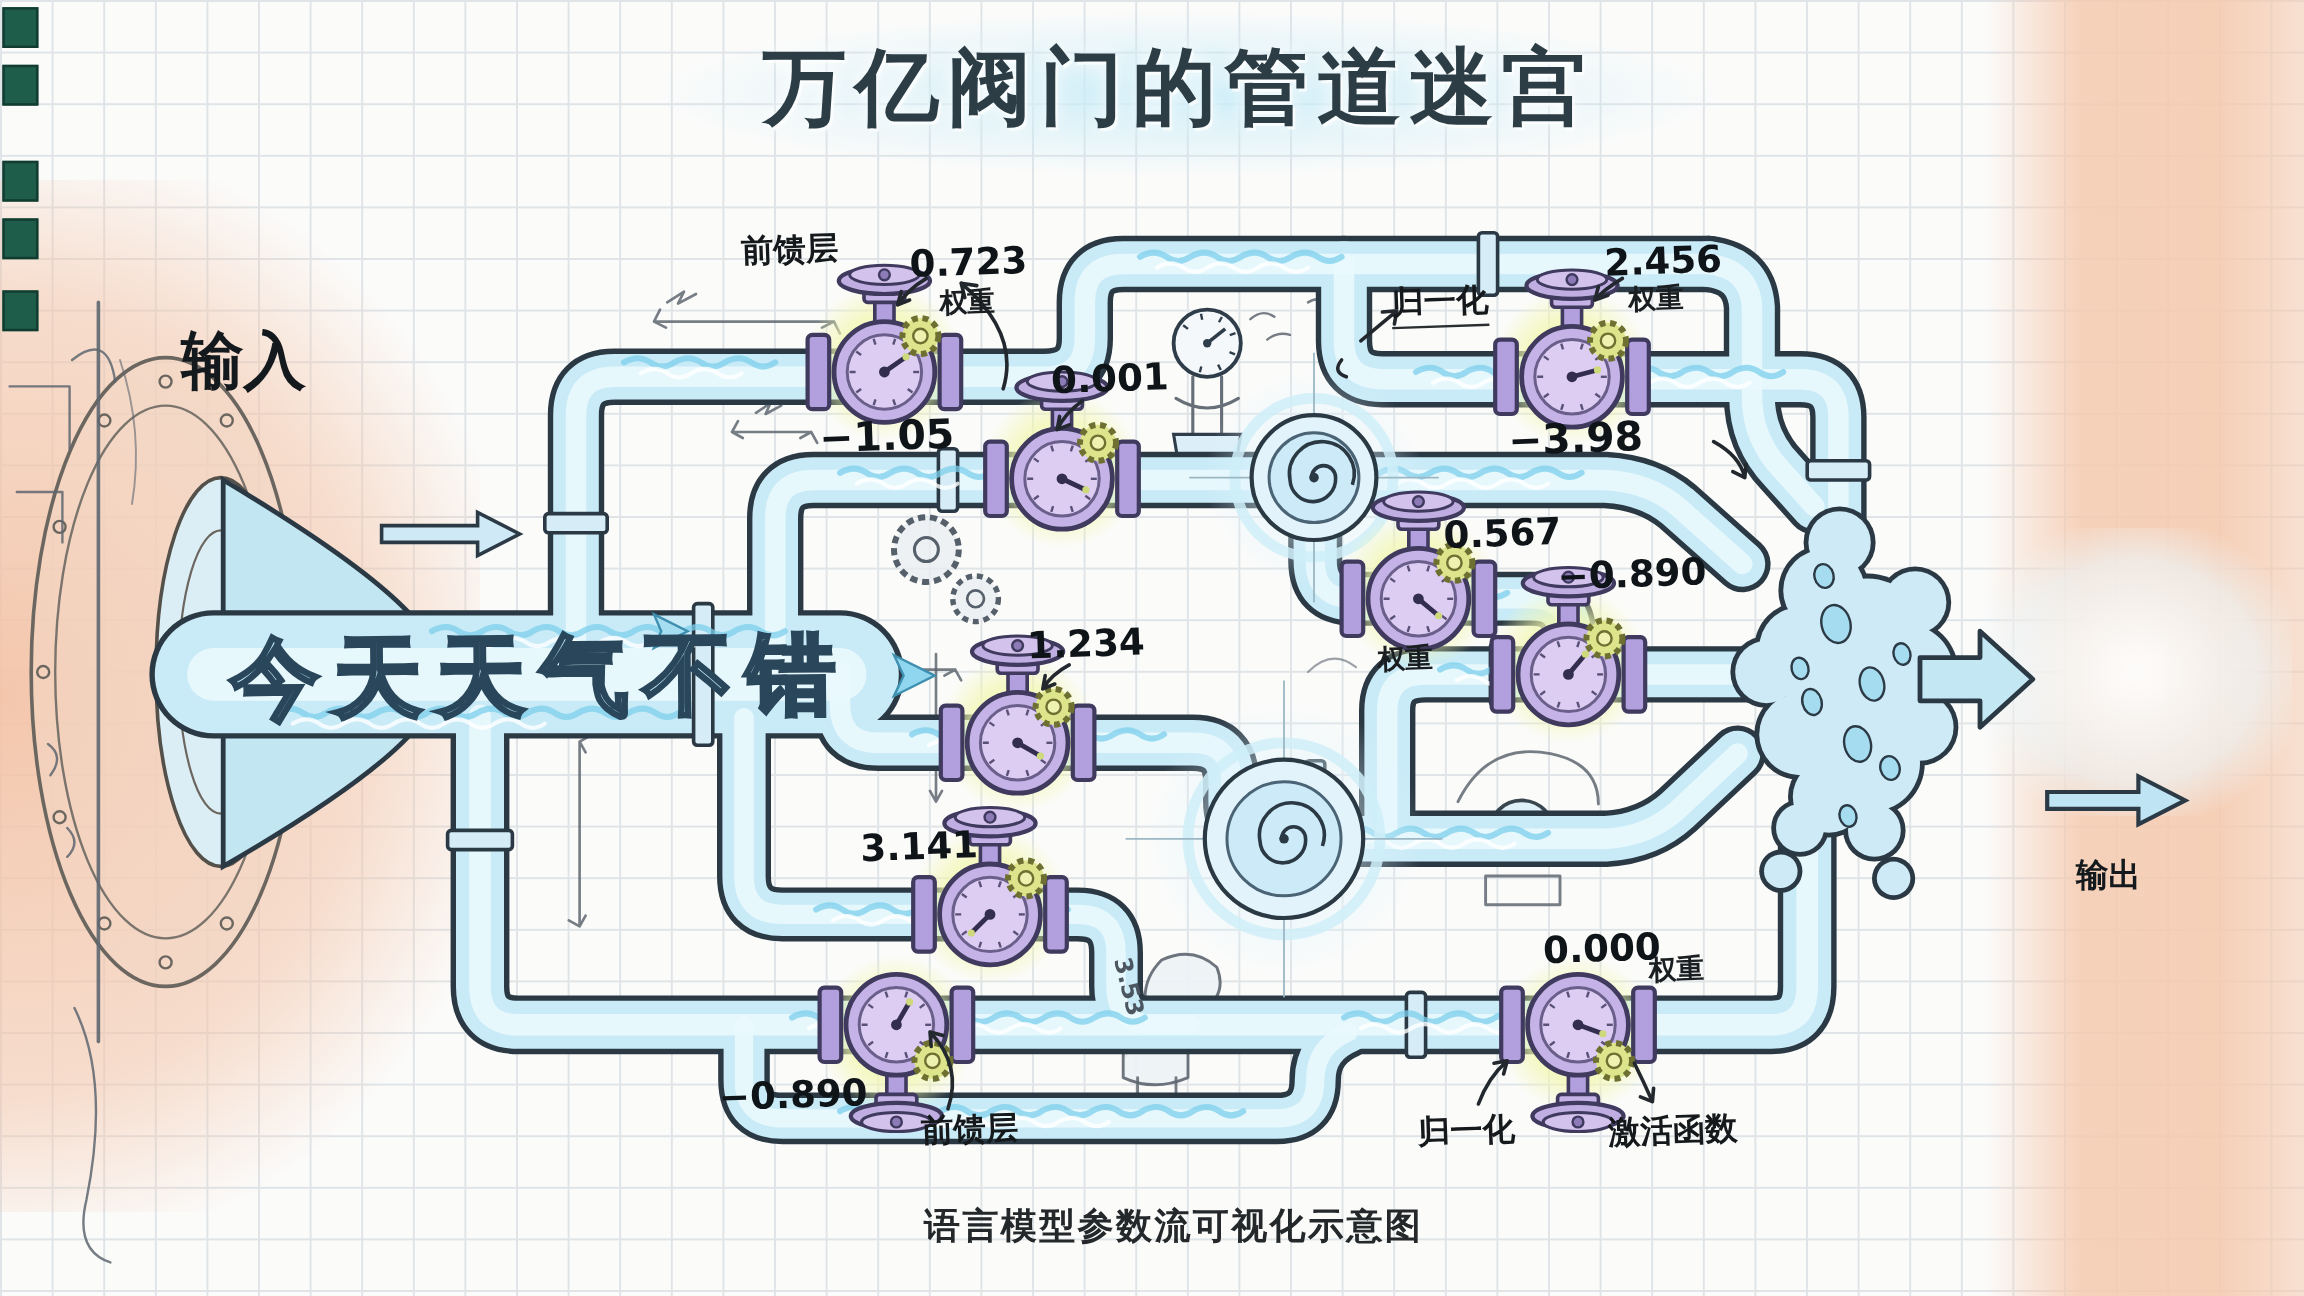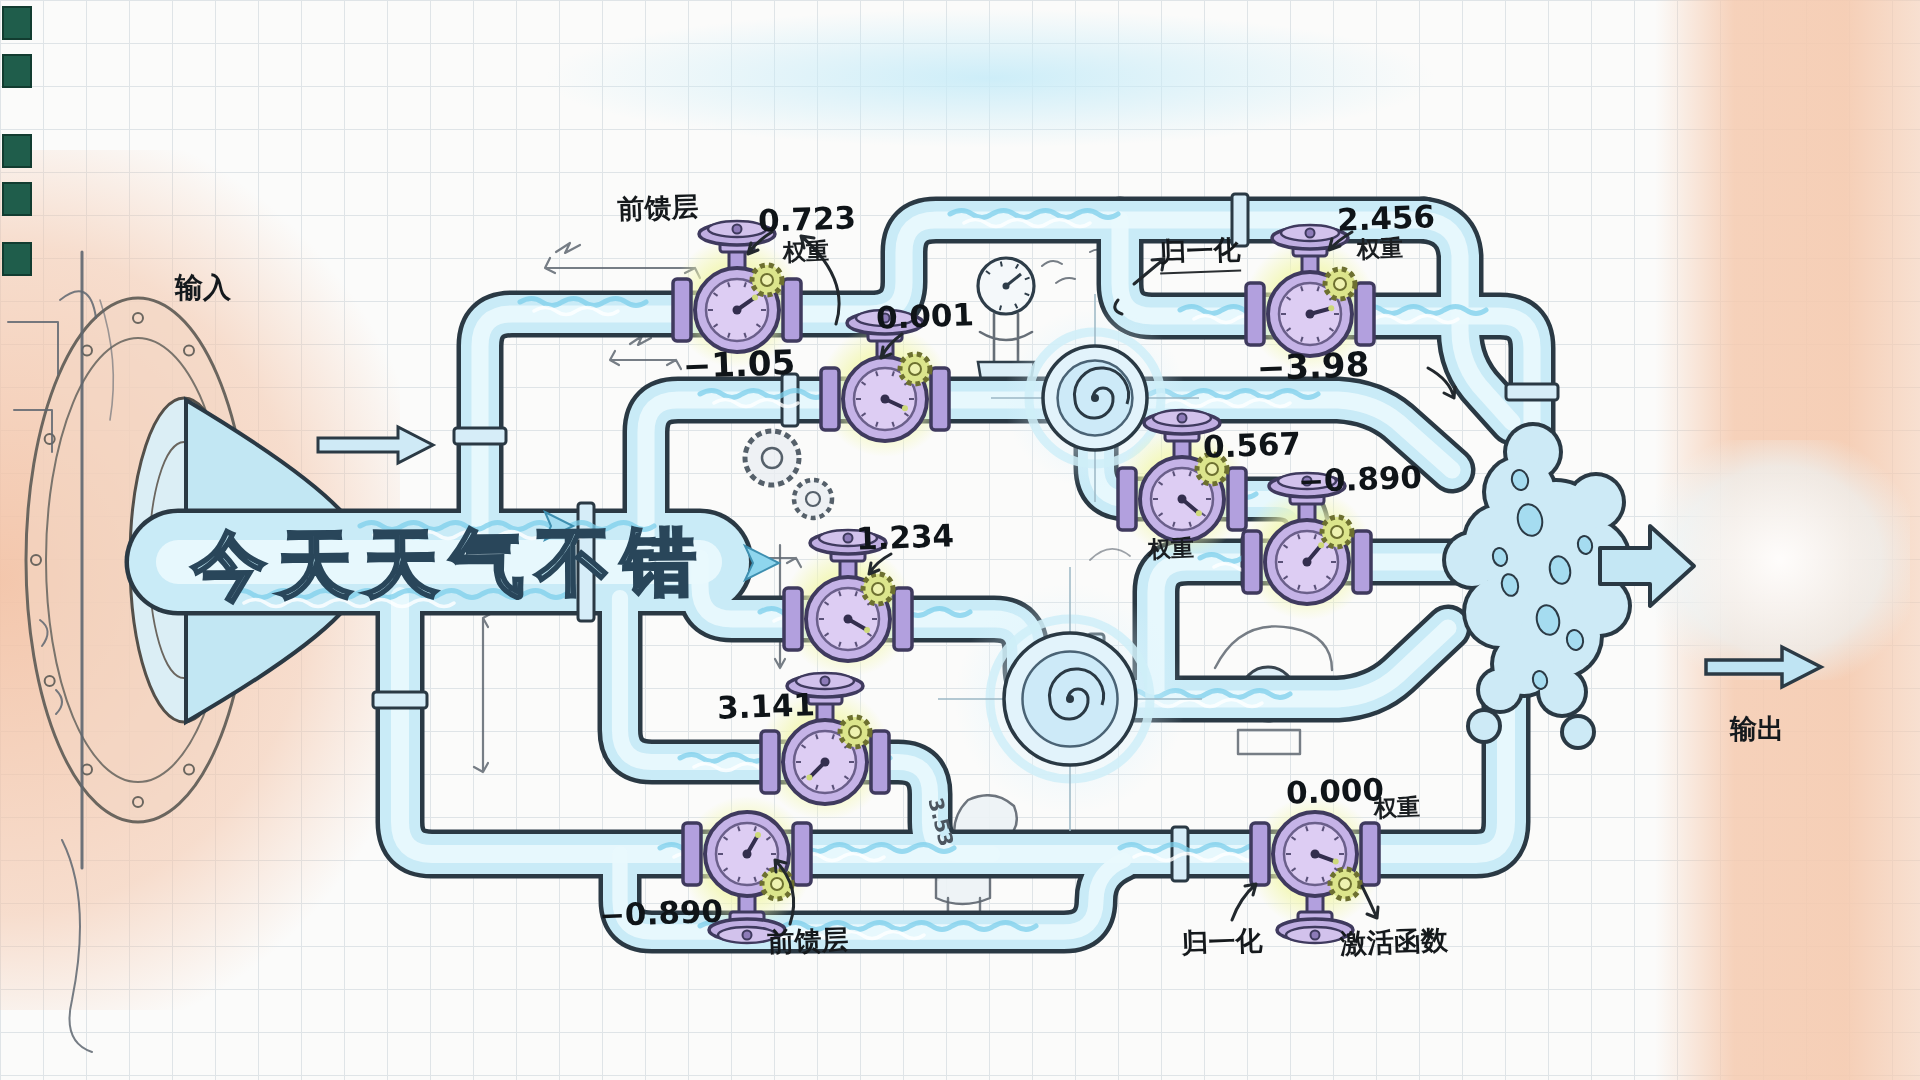--- a/index.html
+++ b/index.html
@@ -22,21 +22,21 @@
   .edge-square{position:absolute;left:2px;width:26px;height:30px;background:#1f5d4b;border:2px solid #123c30;}
   svg{position:absolute;left:0;top:0;}
   
   .big-title{position:absolute;left:982px;top:74px;transform:translate(-50%,-50%);
     font-weight:700;font-size:70px;letter-spacing:7px;color:#2c3d45;white-space:nowrap;
     font-family:sans-serif;text-shadow:0 0 14px rgba(255,255,255,.9),2px 2px 0 rgba(255,255,255,.7);}
   .caption{position:absolute;left:978px;top:1022px;transform:translate(-50%,-50%);
     font-weight:700;font-size:30px;letter-spacing:2px;color:#24282b;white-space:nowrap;font-family:sans-serif;}
   .io-label{position:absolute;transform:translate(-50%,-50%);font-weight:700;color:#14191d;
     white-space:nowrap;font-family:sans-serif;}
-  #input-label{left:203px;top:288px;font-size:28px;}
+  #input-label{left:203px;top:301px;font-size:52px;}
   #output-label{left:1757px;top:729px;font-size:27px;}
   #reply-label{left:1770px;top:556px;font-size:98px;letter-spacing:14px;font-weight:700;
     color:#cfe9f4;-webkit-text-stroke:4px #2c4450;text-shadow:0 0 26px #def2fb;}
   #pipe-text{left:450px;top:565px;font-size:74px;letter-spacing:12px;font-weight:700;
     color:#bfe7f3;-webkit-text-stroke:3px #29465a;transform:translate(-50%,-50%) rotate(-.5deg);}
   
   .lbl{position:absolute;transform:translate(-50%,-50%) rotate(-2deg);white-space:nowrap;}
   .num{font-weight:700;font-size:31px;color:#0f1418;font-family:"DejaVu Sans",sans-serif;}
   .num2{font-weight:700;font-size:34px;color:#0f1418;font-family:"DejaVu Sans",sans-serif;}
   .cjk{font-weight:700;font-size:27px;color:#15191c;font-family:sans-serif;}
@@ -579,21 +579,23 @@
       <div class="lbl num" style="left: 766px; top: 706px; transform: translate(-50%, -50%) rotate(-2deg);">3.141</div>
       <div class="lbl num" style="left: 661px; top: 913px; transform: translate(-50%, -50%) rotate(-2deg);">−0.890</div>
       <div class="lbl num" style="left: 1335px; top: 791px; transform: translate(-50%, -50%) rotate(-2deg);">0.000</div>
       <div class="lbl cjks" style="left: 1397px; top: 808px; transform: translate(-50%, -50%) rotate(-2deg);">权重</div>
       <div class="lbl cjk" style="left: 808px; top: 941px; transform: translate(-50%, -50%) rotate(-2deg);">前馈层</div>
       <div class="lbl cjk" style="left: 1222px; top: 942px; transform: translate(-50%, -50%) rotate(-2deg);">归一化</div>
       <div class="lbl cjk" style="left: 1394px; top: 942px; transform: translate(-50%, -50%) rotate(-2deg);">激活函数</div>
       <div class="lbl pencil-note" style="left: 941px; top: 822px; transform: translate(-50%, -50%) rotate(76deg);">3.53</div>
     </div>
 
+  <div class="big-title">万亿阀门的管道迷宫</div>
   <div class="io-label" id="input-label">输入</div>
   <div class="io-label" id="pipe-text">今天天气不错</div>
   <div class="io-label" id="output-label">输出</div>
+  <div class="caption">语言模型参数流可视化示意图</div>
 <div class="edge-square" style="top: 6px;"></div>
     <div class="edge-square" style="top: 54px;"></div>
     <div class="edge-square" style="top: 134px;"></div>
     <div class="edge-square" style="top: 182px;"></div>
     <div class="edge-square" style="top: 242px;"></div>
   </div>
 
 </body></html>

